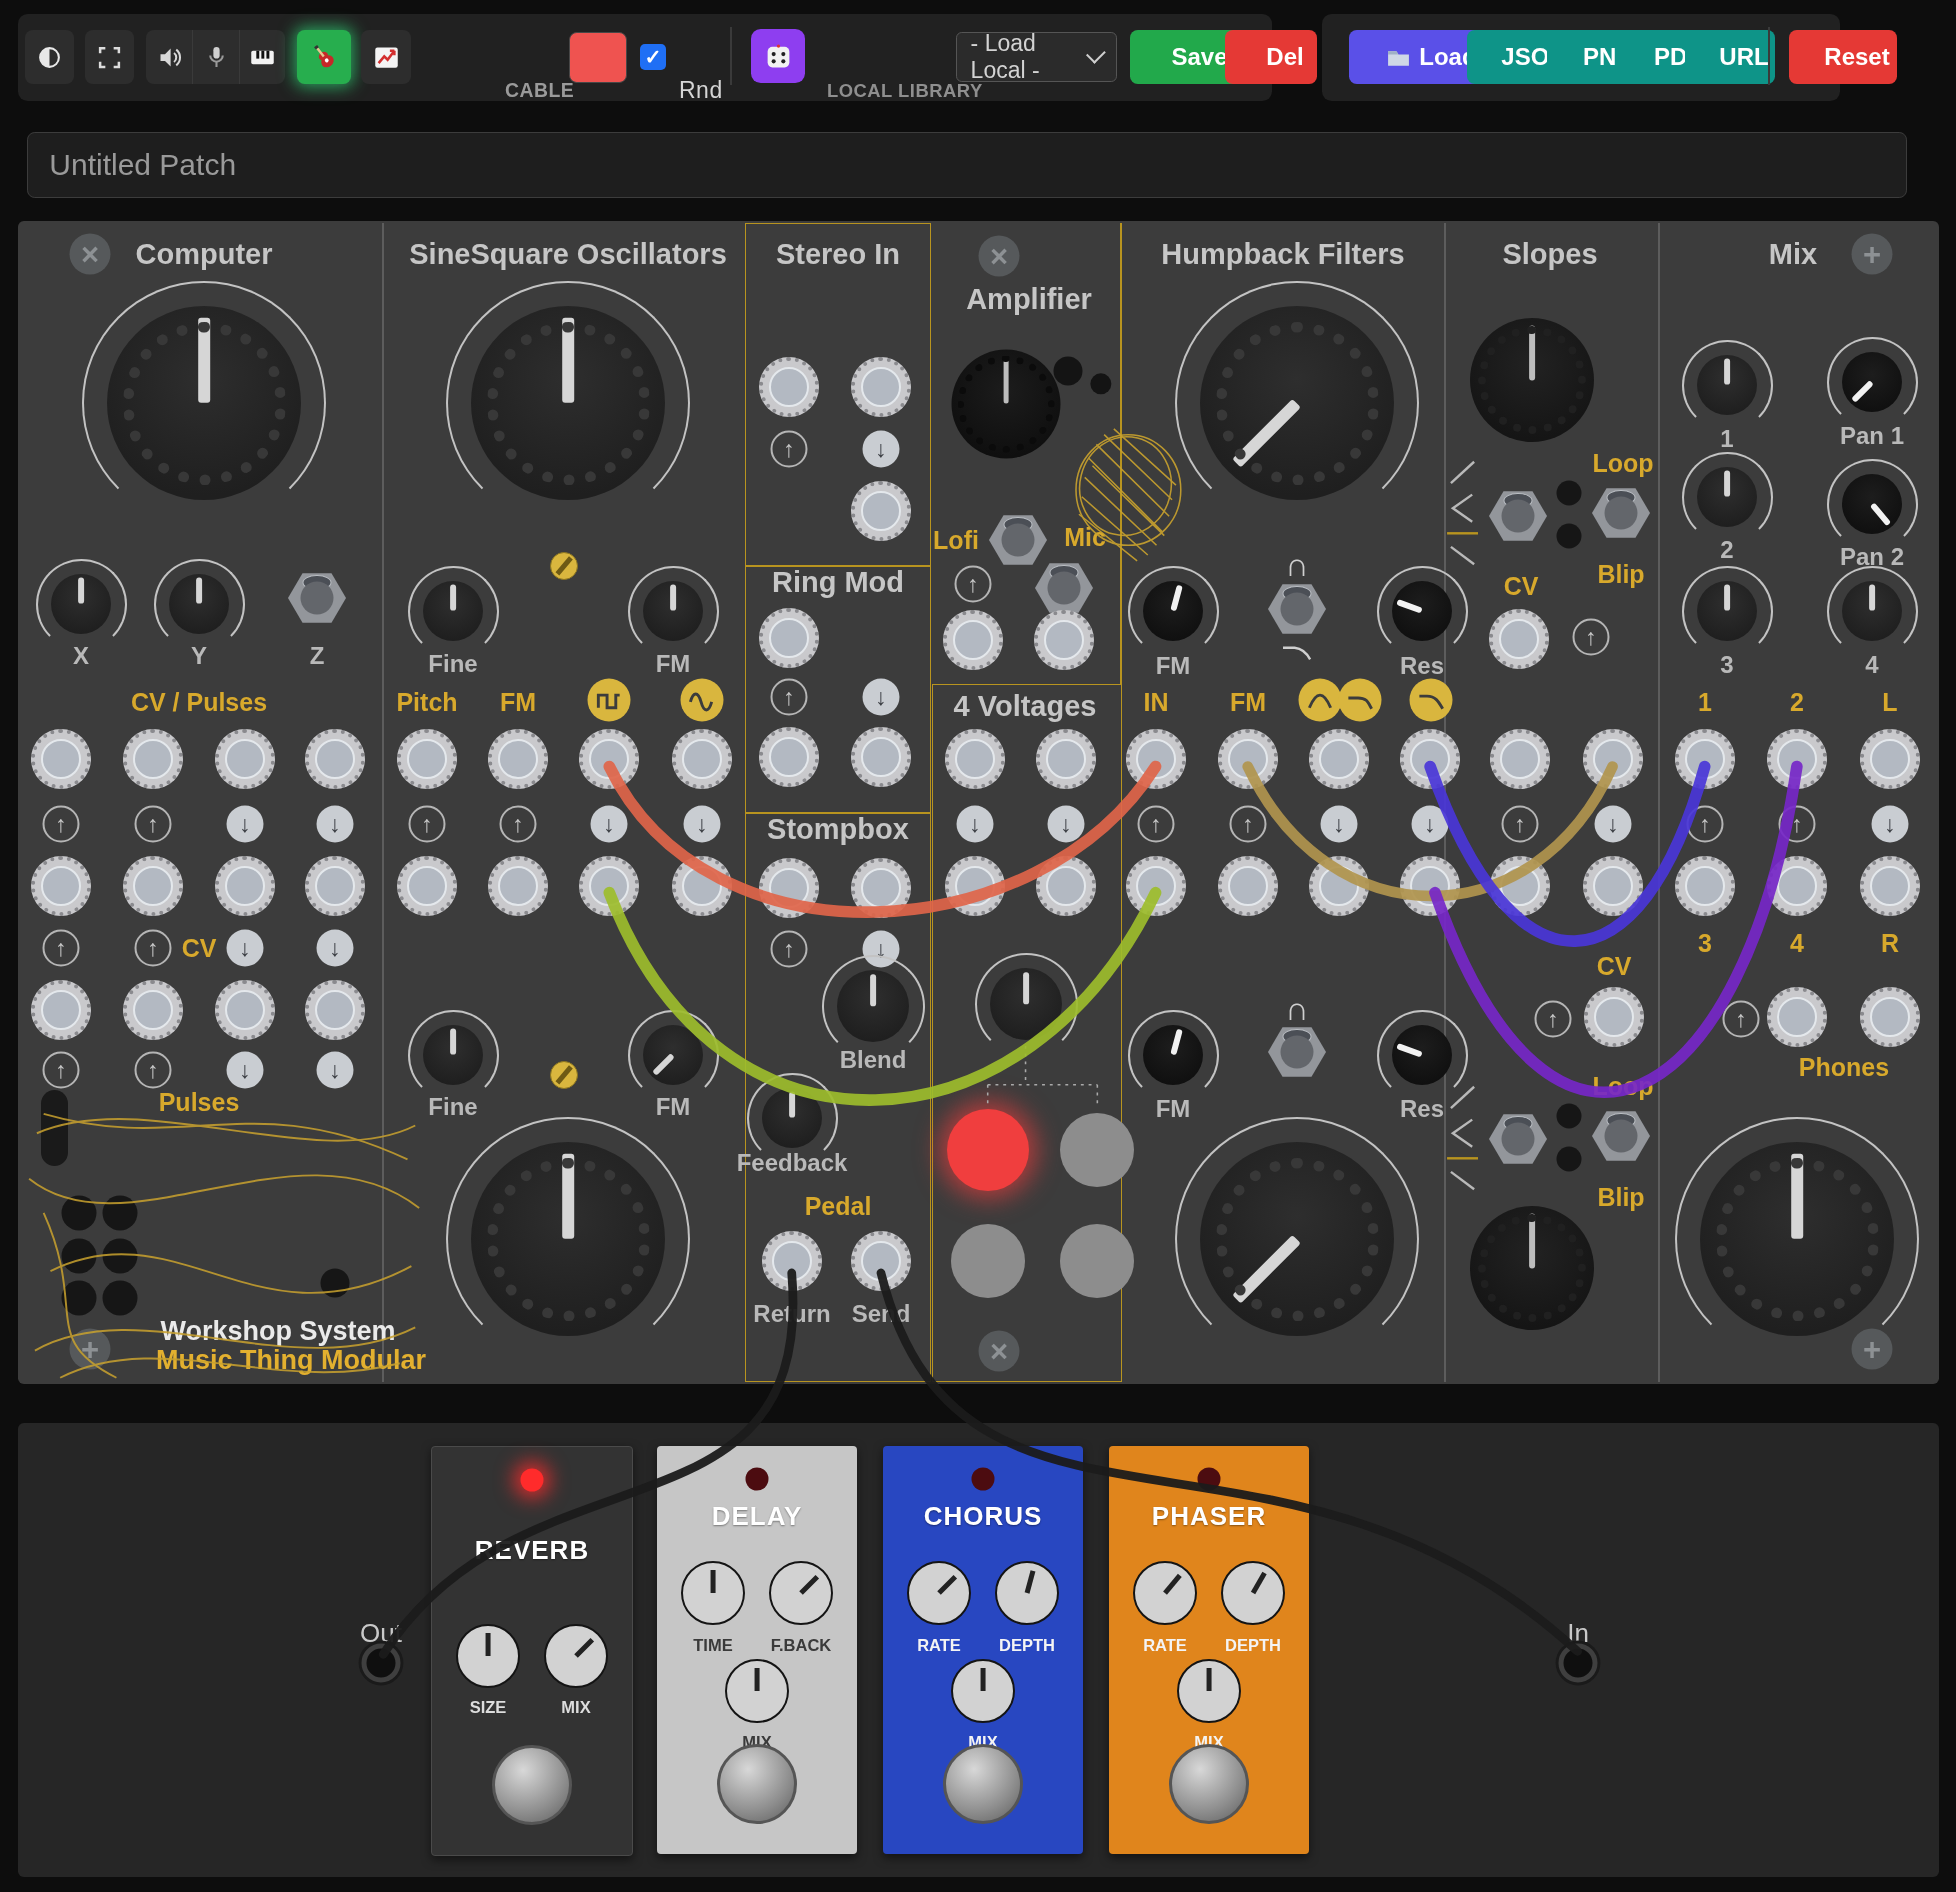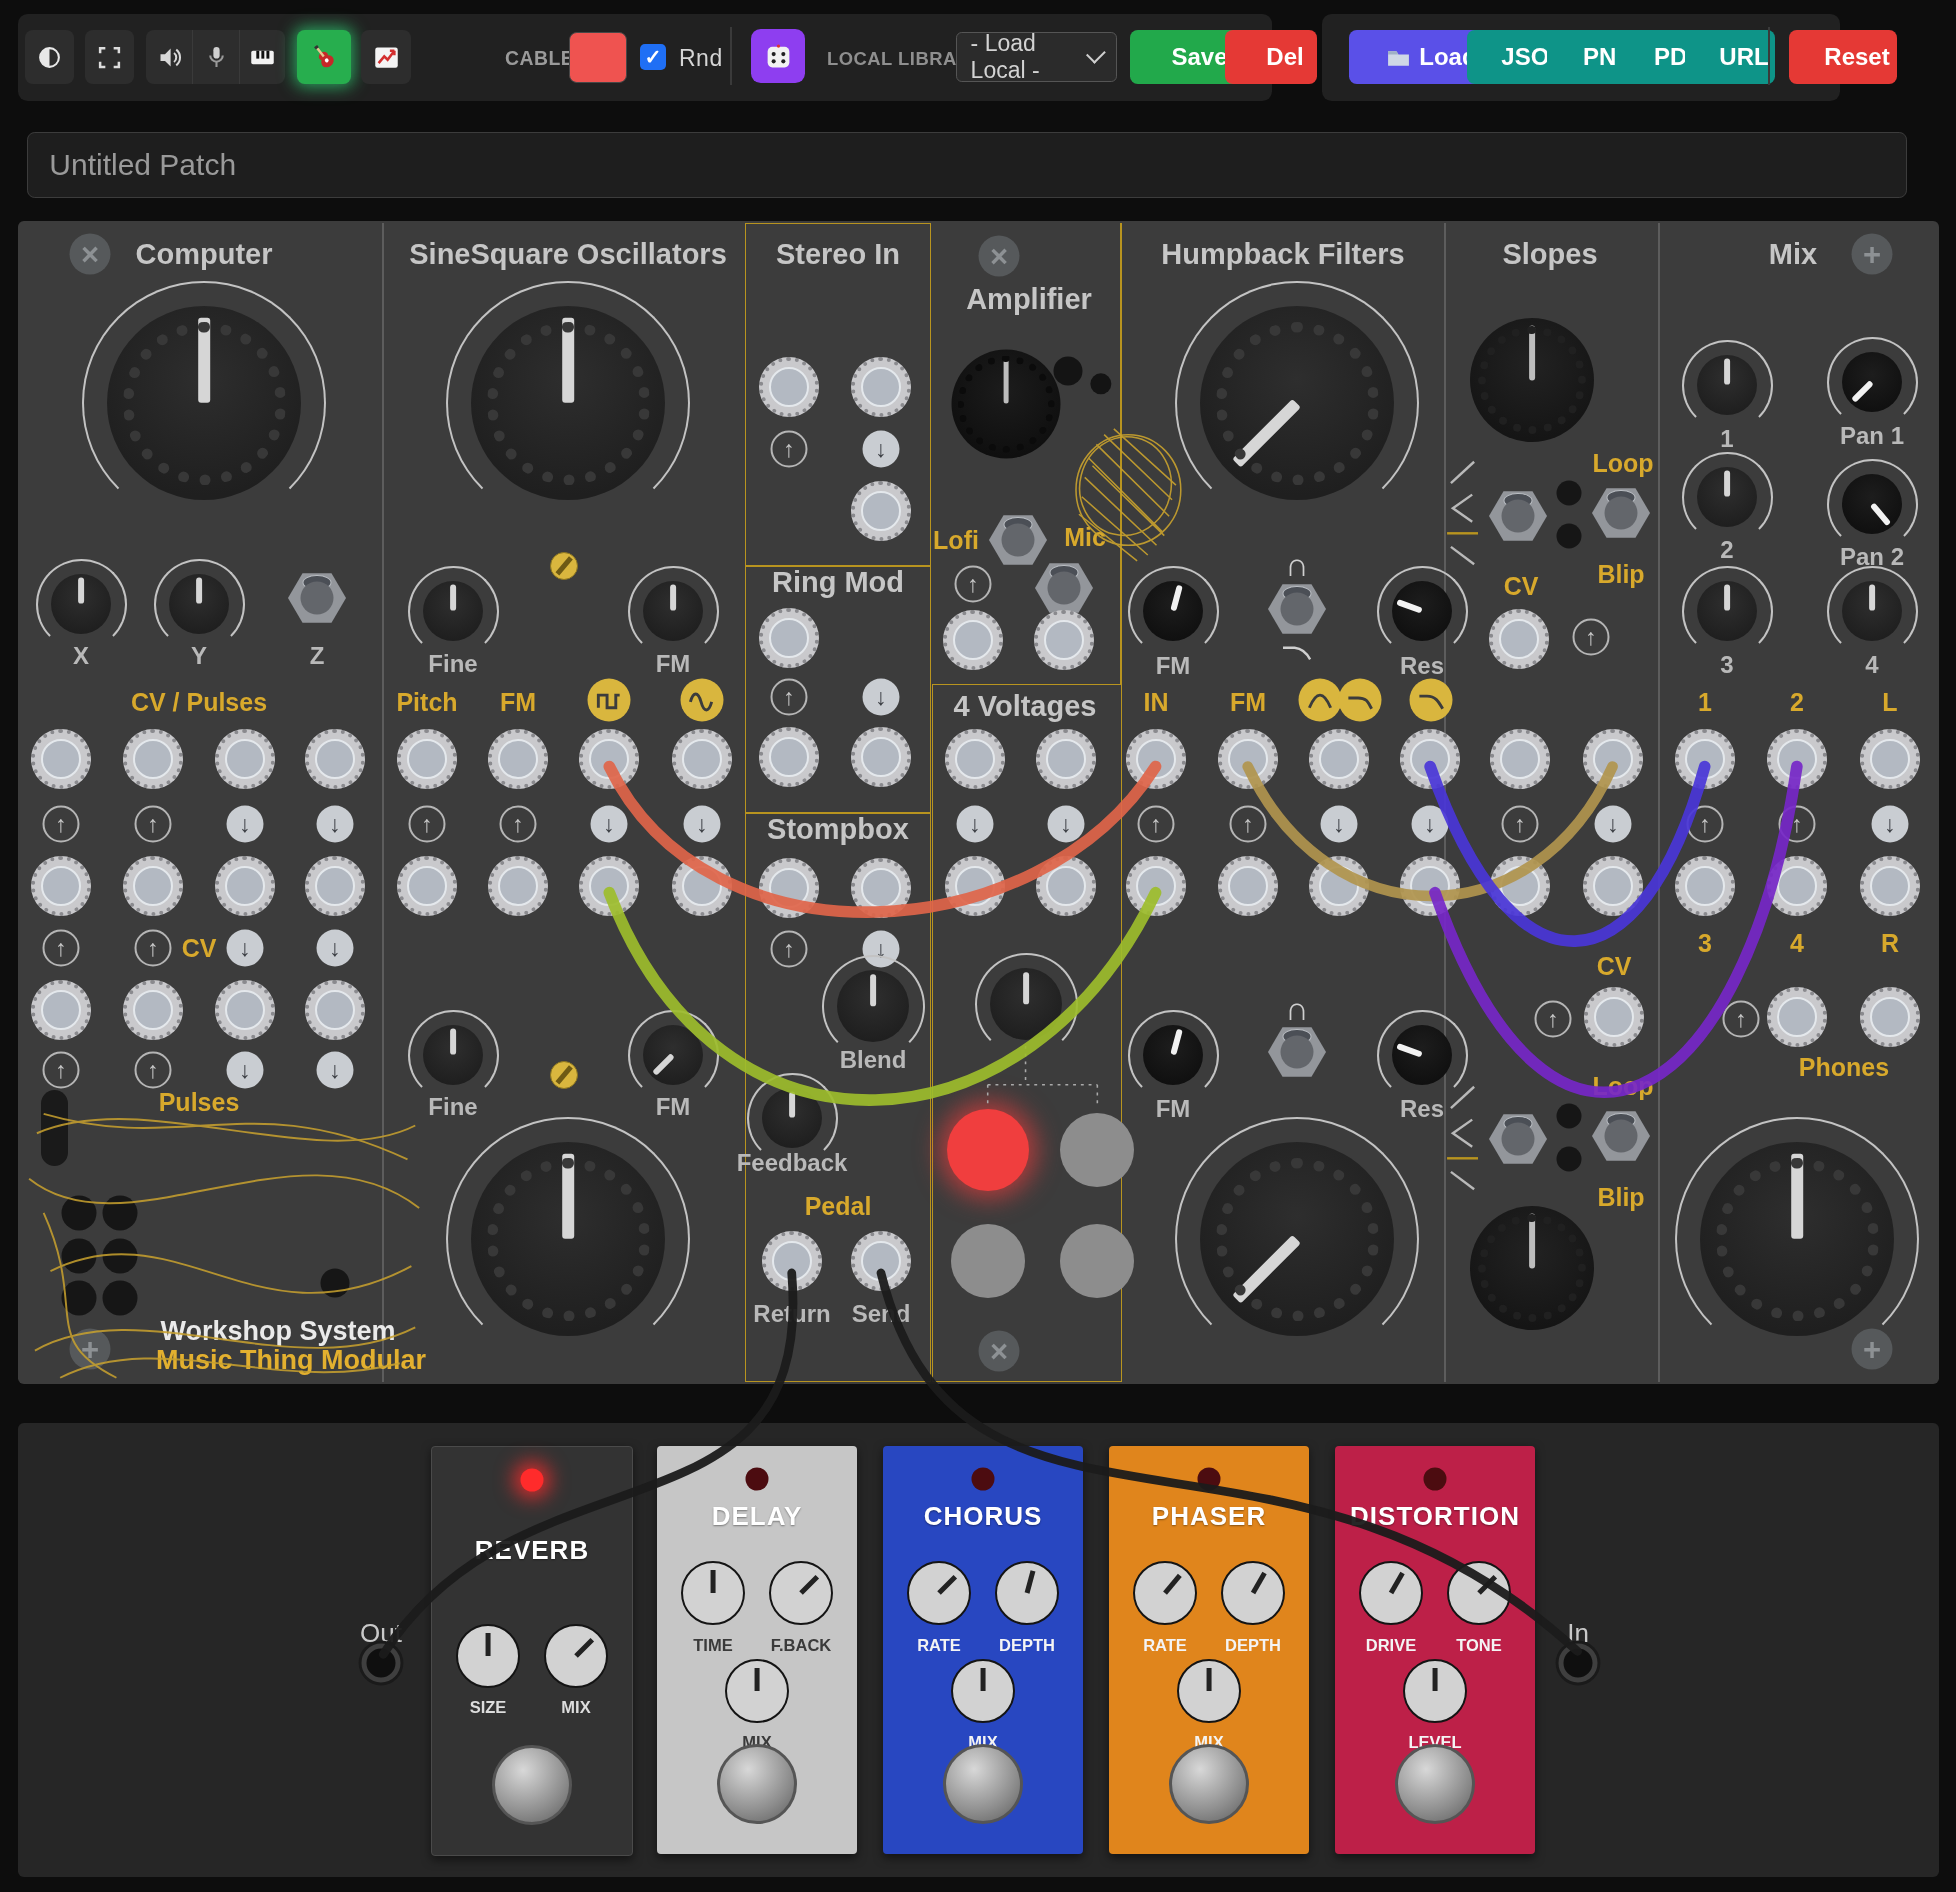--- a/index.html
+++ b/index.html
@@ -2,21 +2,21 @@
 <html><head>
 <meta charset="utf-8">
 <style>
   html,body{margin:0;padding:0;background:#0d0d0d;font-family:"Liberation Sans",sans-serif;}
   #app{position:relative;width:1956px;height:1892px;overflow:hidden;background:#0d0d0d;}
   
   .tpanel{position:absolute;top:13.6px;height:87px;background:#212121;border-radius:9.7px;}
   .tbtn{position:absolute;top:30px;height:54px;border-radius:7.8px;background:#2d2d2d;display:flex;align-items:center;justify-content:center;cursor:pointer;}
   .tbtn.active{background:#27ae4e;box-shadow:0 0 15.5px 2.9px rgba(46,204,113,.75);}
   .tbtn.txt{color:#fff;font-size:24px;font-weight:bold;padding-left:28px;}
-  .tlab{position:absolute;color:#9a9a9a;font-size:19.4px;font-weight:bold;letter-spacing:0.5px;}
+  .tlab{position:absolute;color:#9a9a9a;font-size:19.4px;font-weight:bold;letter-spacing:0.5px;margin-top:32px;}
   .vline{position:absolute;top:27px;width:1.9px;height:58px;background:#3a3a3a;}
   .swatch{position:absolute;border-radius:7.8px;border:1.9px solid #474747;}
   .chk{position:absolute;width:26px;height:26px;border-radius:4.9px;background:#1f6ff5;color:#fff;font-size:20.4px;display:flex;align-items:center;justify-content:center;font-weight:bold;}
   .select{position:absolute;background:#2b2b2b;border:1px solid #555;border-radius:5.8px;color:#d3d3d3;font-size:23px;display:flex;align-items:center;justify-content:space-between;padding:0 13.6px;box-sizing:border-box;}
   .chev{width:13.6px;height:13.6px;border-right:2.9px solid #cfcfcf;border-bottom:2.9px solid #cfcfcf;transform:rotate(45deg);margin-left:13.6px;margin-top:-5.8px;}
   .patch{position:absolute;left:27px;top:132px;width:1857px;height:64px;background:#1e1e1e;border:1.9px solid #3c3c3c;border-radius:7.8px;color:#9a9a9a;font-size:30px;padding:0 0 0 21.3px;font-family:"Liberation Sans",sans-serif;}
   
   .panel{position:absolute;left:17.5px;top:221px;width:1921px;height:1163px;background:#3c3c3c;border-radius:5.8px;}
   .pedalboard{position:absolute;left:17.5px;top:1423px;width:1921px;height:454px;background:#262626;border-radius:5.8px;}
   .div-gray{position:absolute;width:1.9px;background:#5d5d5d;}
@@ -592,31 +592,20 @@
     <div class="ptitle" style="top:70px;">PHASER</div>
     <div class="pkb" style="left:56px;top:147px;--r:40deg;"></div>
     <div class="pkb" style="left:144px;top:147px;--r:30deg;"></div>
     <div class="plbl" style="left:56px;top:199px;">RATE</div>
     <div class="plbl" style="left:144px;top:199px;">DEPTH</div>
     <div class="pkb" style="left:100px;top:245px;--r:0deg;"></div>
     <div class="plbl" style="left:100px;top:296px;">MIX</div>
     <div class="foot"></div>
   </div>
 
-  <div class="pedal p-dist" style="left:1335px;">
-    <i class="led"></i>
-    <div class="ptitle" style="top:70px;">DISTORTION</div>
-    <div class="pkb" style="left:56px;top:147px;--r:30deg;"></div>
-    <div class="pkb" style="left:144px;top:147px;--r:45deg;"></div>
-    <div class="plbl" style="left:56px;top:199px;">DRIVE</div>
-    <div class="plbl" style="left:144px;top:199px;">TONE</div>
-    <div class="pkb" style="left:100px;top:245px;--r:0deg;"></div>
-    <div class="plbl" style="left:100px;top:296px;">LEVEL</div>
-    <div class="foot"></div>
-  </div>
 
   <svg class="ovl" width="1956" height="1892" viewBox="0 0 2016 1950">
 
     <g fill="none" stroke="#c9a22e" stroke-width="2" opacity="0.85">
       <path d="M45,1148 C190,1190 260,1120 420,1195"></path>
       <path d="M38,1168 C150,1120 330,1210 428,1160"></path>
       <path d="M30,1215 C130,1295 310,1150 432,1245"></path>
       <path d="M52,1310 C185,1245 265,1390 424,1305"></path>
       <path d="M36,1392 C145,1330 305,1430 428,1368"></path>
       <path d="M62,1420 C165,1368 285,1438 412,1405"></path>

